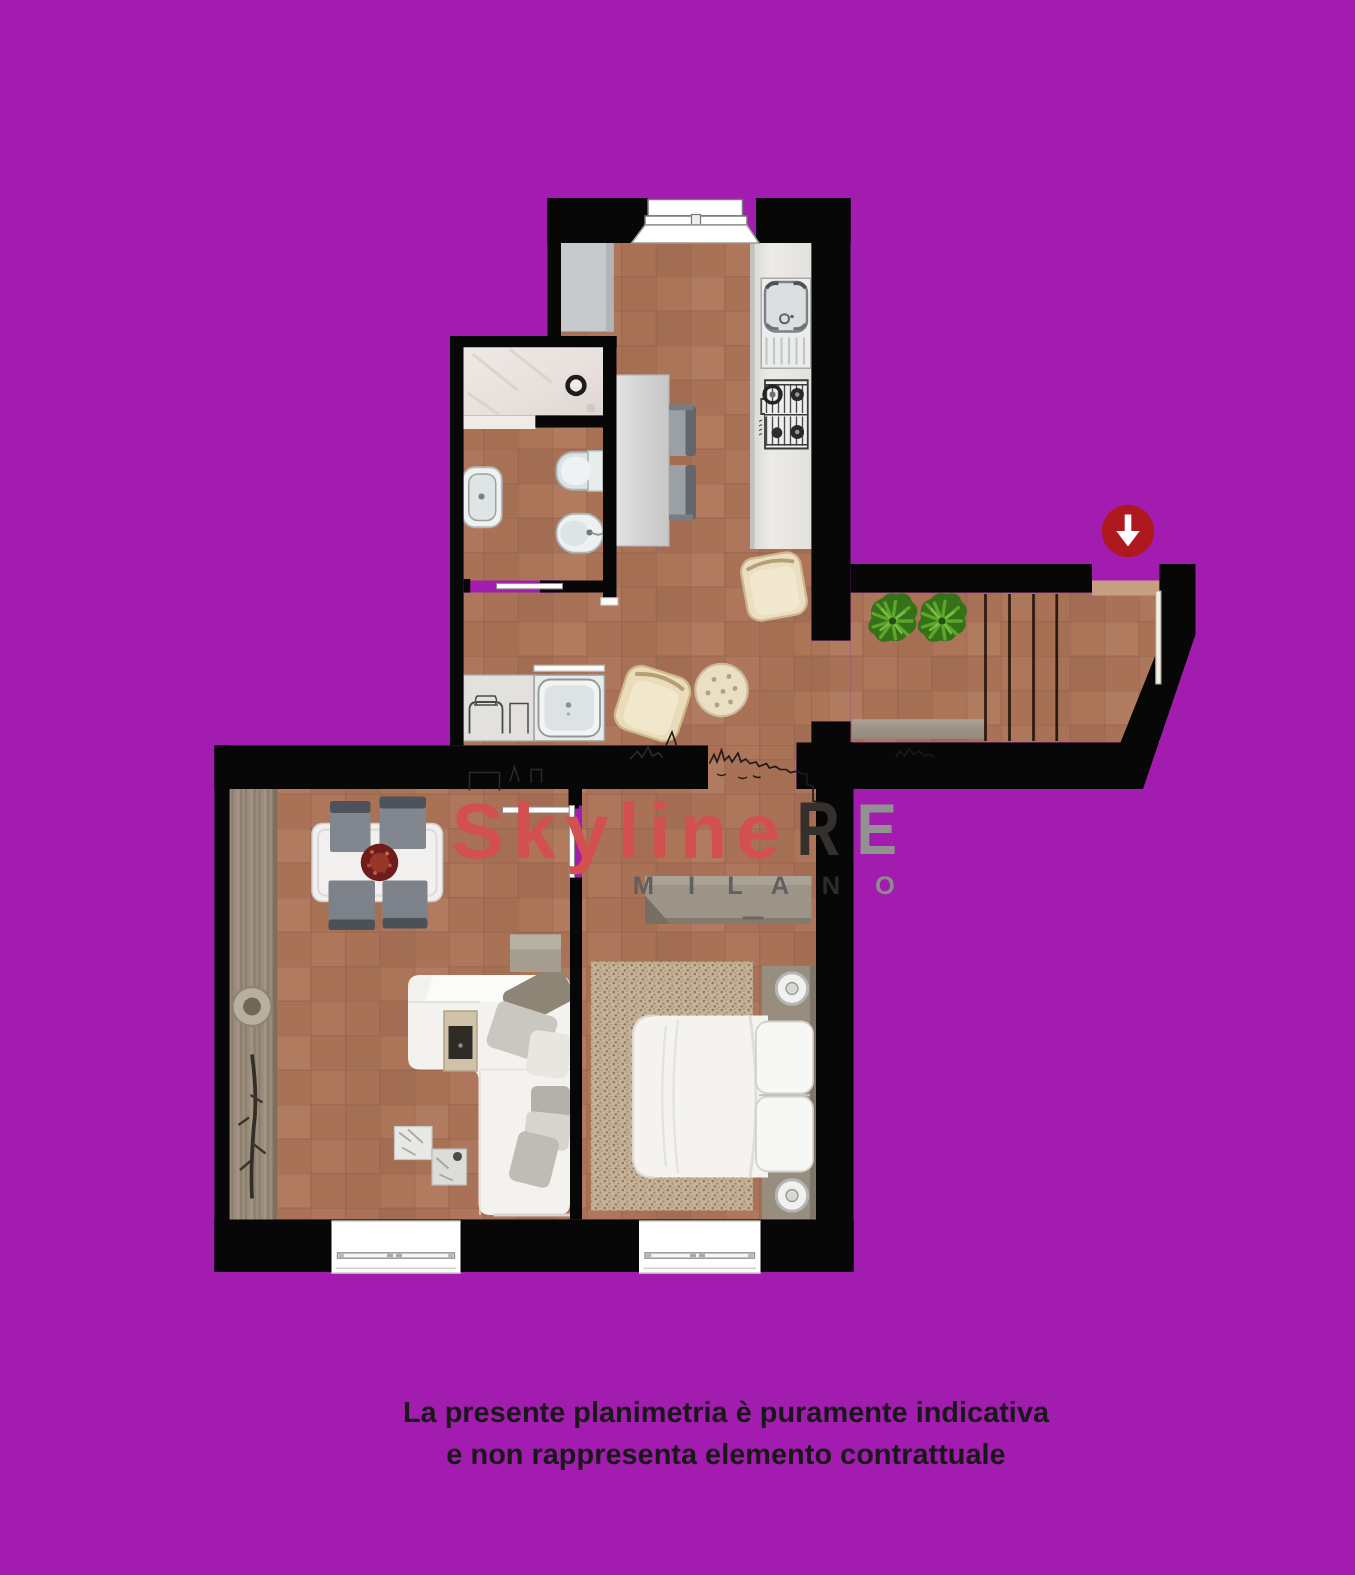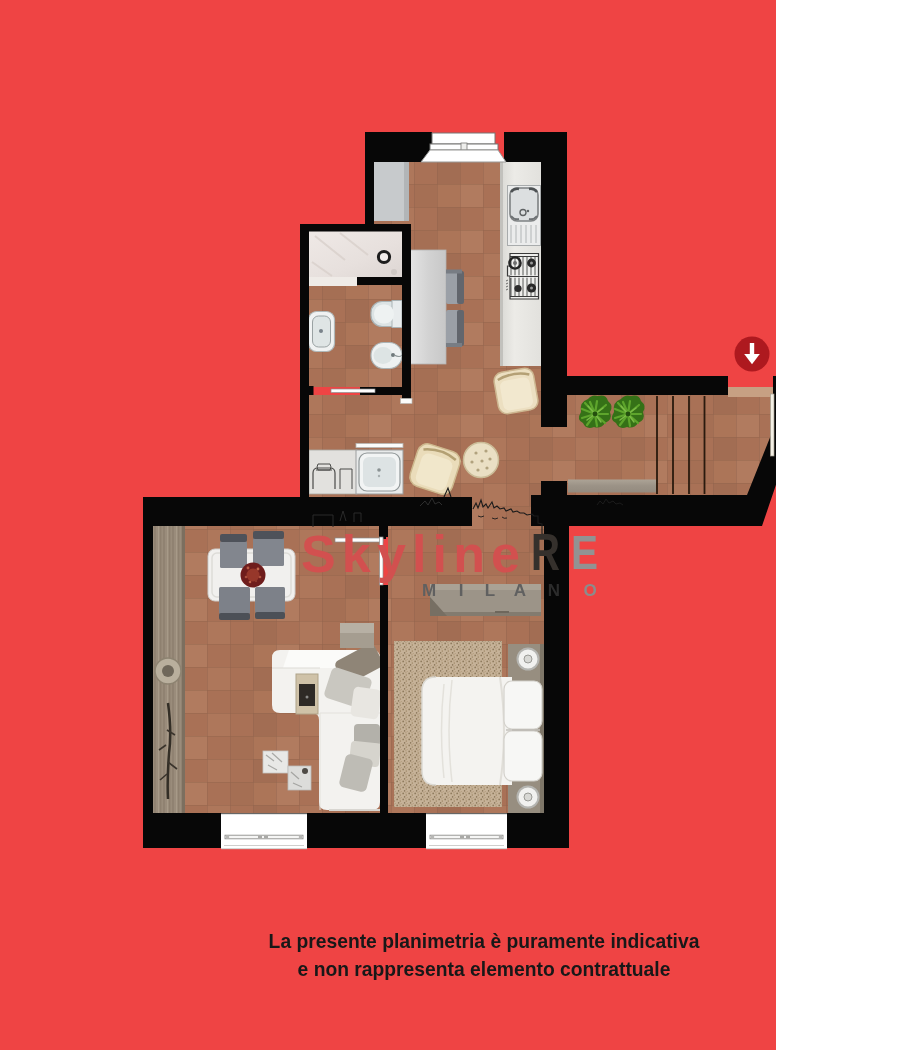--- a/index.html
+++ b/index.html
@@ -1,16 +1,16 @@
 <!DOCTYPE html>
 <html><head>
 <meta charset="utf-8">
 <style>
   html,body{margin:0;padding:0;background:#ffffff;}
-  #page{position:relative;width:776px;height:1050px;background:#ef4444;overflow:hidden;
+  #page{position:relative;width:903px;height:1050px;background:#a21caf;overflow:hidden;
         font-family:"Liberation Sans", sans-serif;}
   svg{position:absolute;left:0;top:0;}
 </style>
 </head>
 <body>
 <div id="page">
 <svg width="903" height="1050" viewBox="0 0 903 1050">
 <defs>
   <pattern id="tile" width="92" height="46" patternUnits="userSpaceOnUse">
     <rect width="92" height="46" fill="#a97156"></rect>

